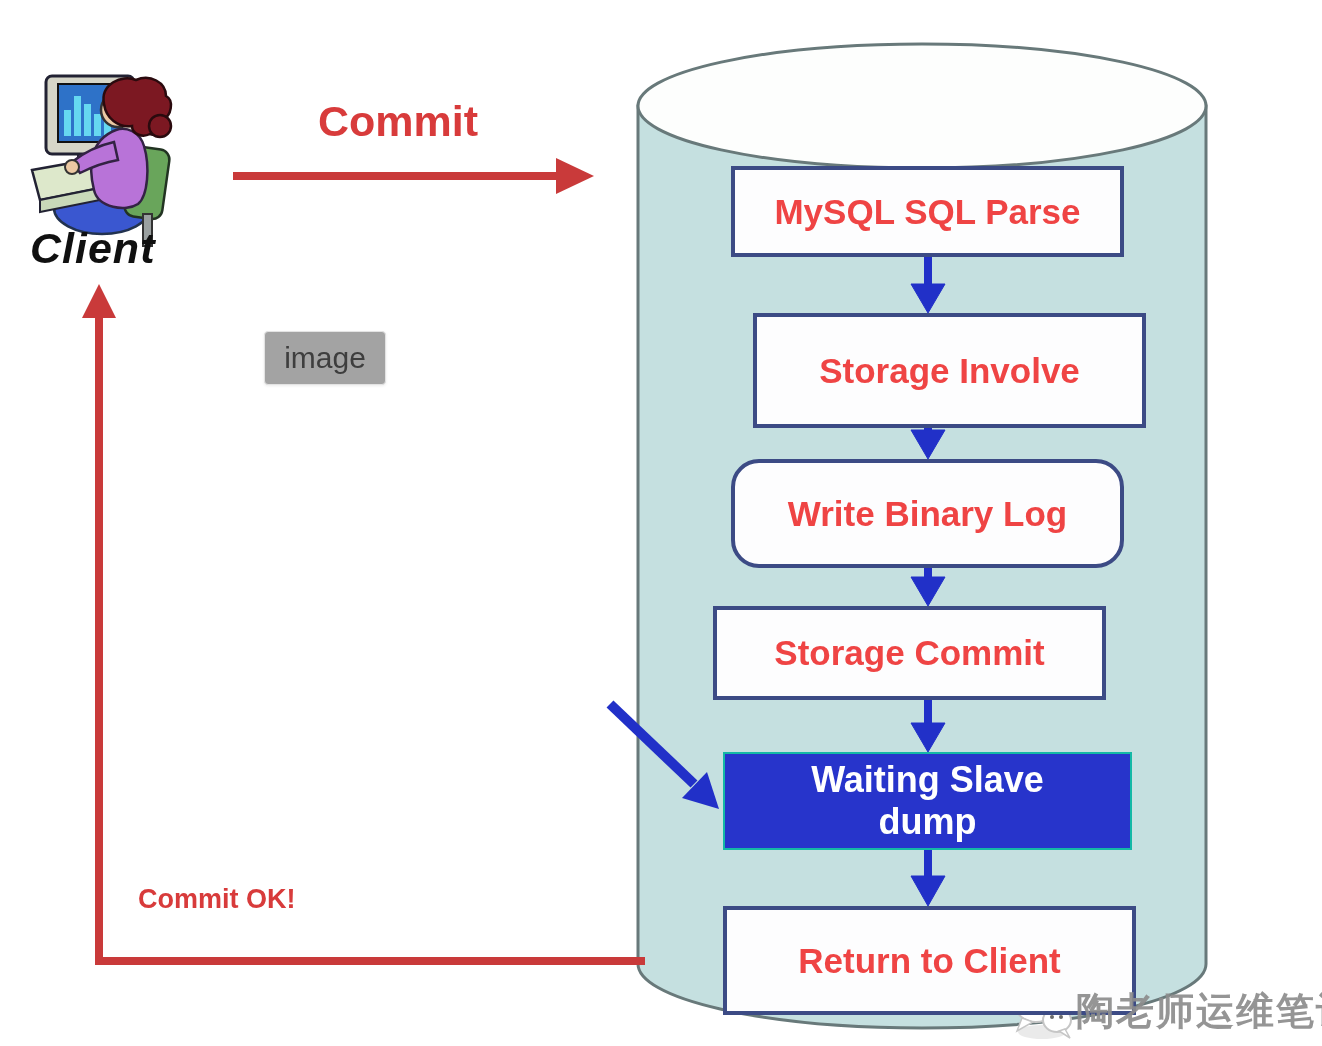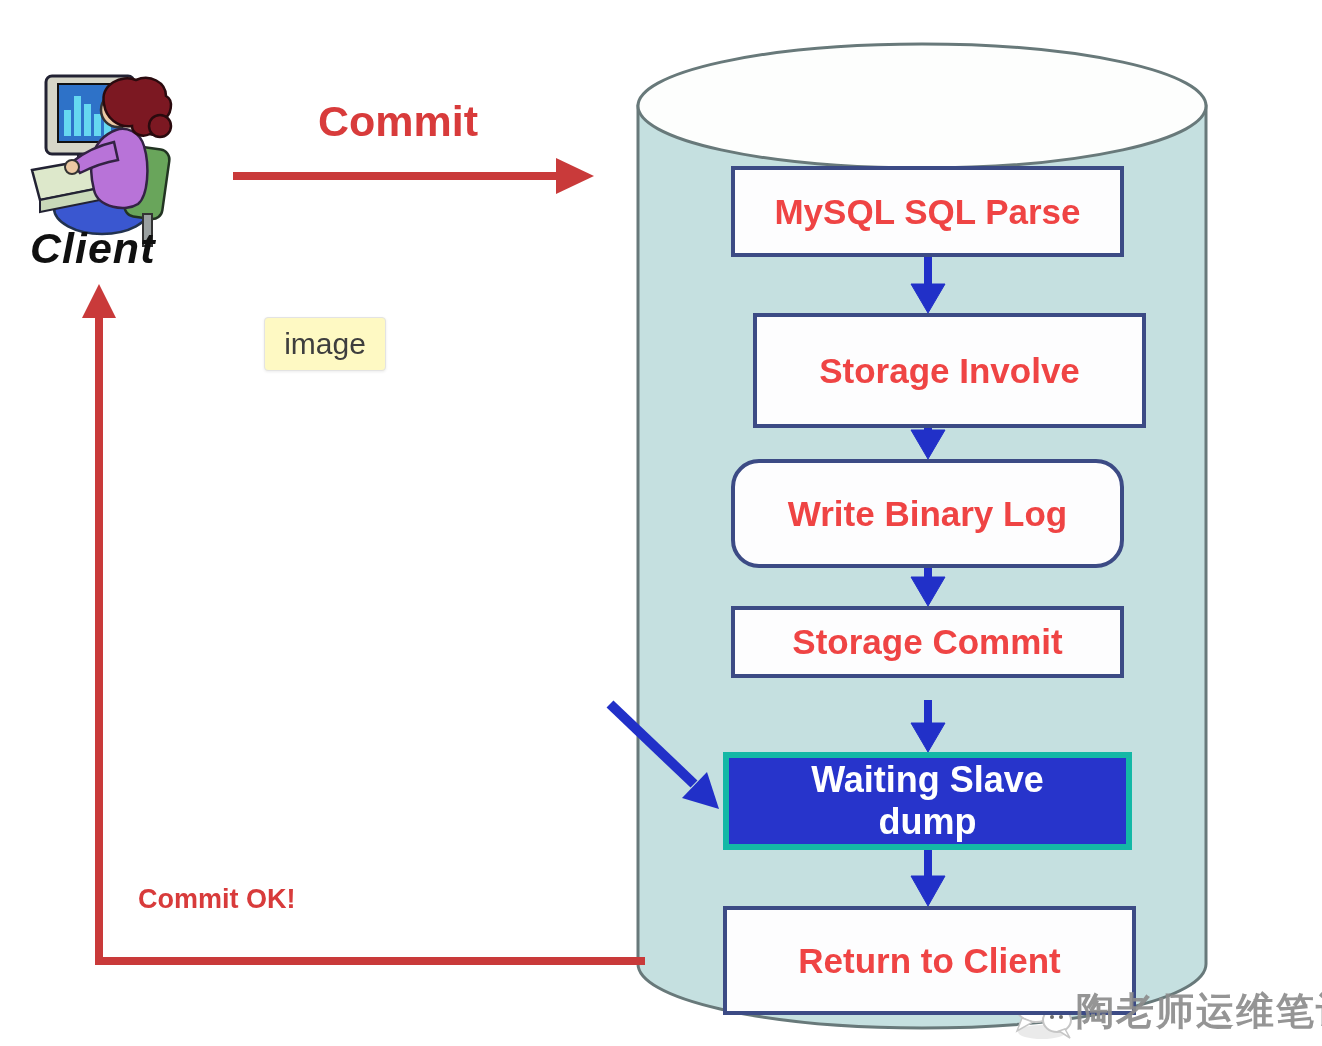--- a/index.html
+++ b/index.html
@@ -6,35 +6,35 @@
   body{width:1322px;height:1046px;overflow:hidden;font-family:"Liberation Sans",sans-serif;}
   .stage{position:relative;width:1322px;height:1046px;background:#ffffff;}
   .layer{position:absolute;left:0;top:0;width:1322px;height:1046px;}
 
   .step{
     position:absolute;display:flex;align-items:center;justify-content:center;
     background:#fdfdfe;border:4px solid #3c4b85;color:#ef4444;
     font-weight:bold;font-size:35px;text-align:center;box-sizing:border-box;
   }
   .step.highlight{
-    background:#2734cb;border:6px solid #14b8a6;color:#ffffff;
+    background:#2734cb;border:2px solid #14b8a6;color:#ffffff;
     font-size:36px;line-height:1.18;padding:12px 64px;
   }
 
   .txt{position:absolute;font-weight:bold;white-space:nowrap;}
   .client-label{left:30px;top:224px;width:160px;font-size:43px;color:#101010;letter-spacing:1px;font-style:italic;}
   .commit-label{left:318px;top:97px;font-size:43px;color:#d83b3b;}
   .commit-ok-label{left:138px;top:884px;font-size:27px;color:#d83b3b;}
   .semisync-label{
     left:160px;top:651px;font-size:33px;color:#2b2f9d;
     font-family:"DejaVu Sans Mono","Liberation Sans",monospace;
   }
   .image-badge{
-    position:absolute;left:264px;top:317px;width:120px;height:52px;
-    background:#fef9c3;border:1px solid #e3e3e3;border-radius:4px;
+    position:absolute;left:264px;top:331px;width:120px;height:52px;
+    background:#a3a3a3;border:1px solid #e3e3e3;border-radius:4px;
     box-shadow:0 1px 3px rgba(0,0,0,0.08);
     display:flex;align-items:center;justify-content:center;
     font-size:30px;color:#3e3e3e;font-weight:normal;
   }
   .watermark-label{
     left:1076px;top:986px;font-size:38px;color:#8d8d8d;font-weight:bold;
     letter-spacing:2px;opacity:0.92;
   }
 </style>
 </head>
@@ -129,18 +129,18 @@
   <div class="txt commit-label">Commit</div>
 
   <div class="image-badge">image</div>
 
 
   <div class="txt commit-ok-label">Commit OK!</div>
 
   <div class="step" style="left:731px;top:166px;width:393px;height:91px;">MySQL SQL Parse</div>
   <div class="step" style="left:753px;top:313px;width:393px;height:115px;">Storage Involve</div>
   <div class="step" style="left:731px;top:459px;width:393px;height:109px;border-radius:28px;">Write Binary Log</div>
-  <div class="step" style="left:731px;top:606px;width:393px;height:72px;">Storage Commit</div>
+  <div class="step" style="left:713px;top:606px;width:393px;height:94px;">Storage Commit</div>
   <div class="step highlight" style="left:723px;top:752px;width:409px;height:98px;">Waiting Slave dump</div>
   <div class="step" style="left:723px;top:906px;width:413px;height:109px;">Return to Client</div>
 
   <div class="txt watermark-label">陶老师运维笔记</div>
 </div>
 
 </body></html>

